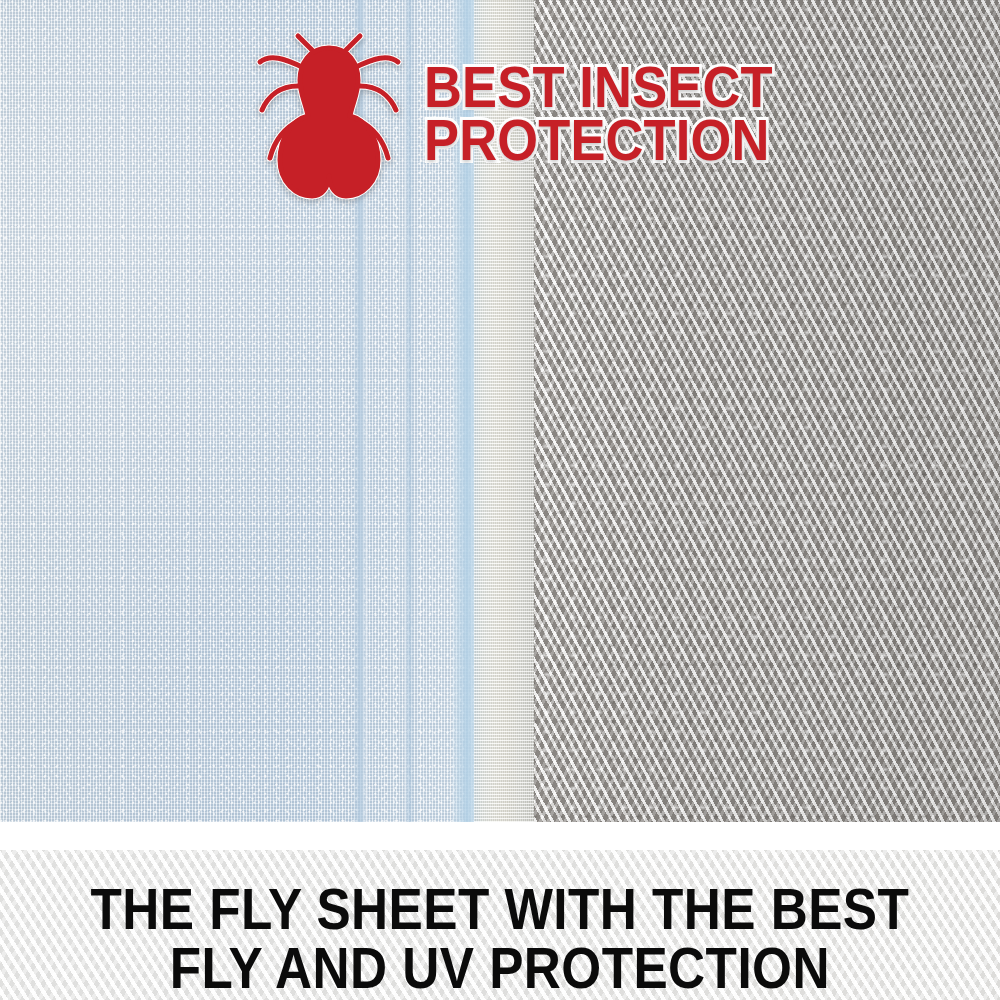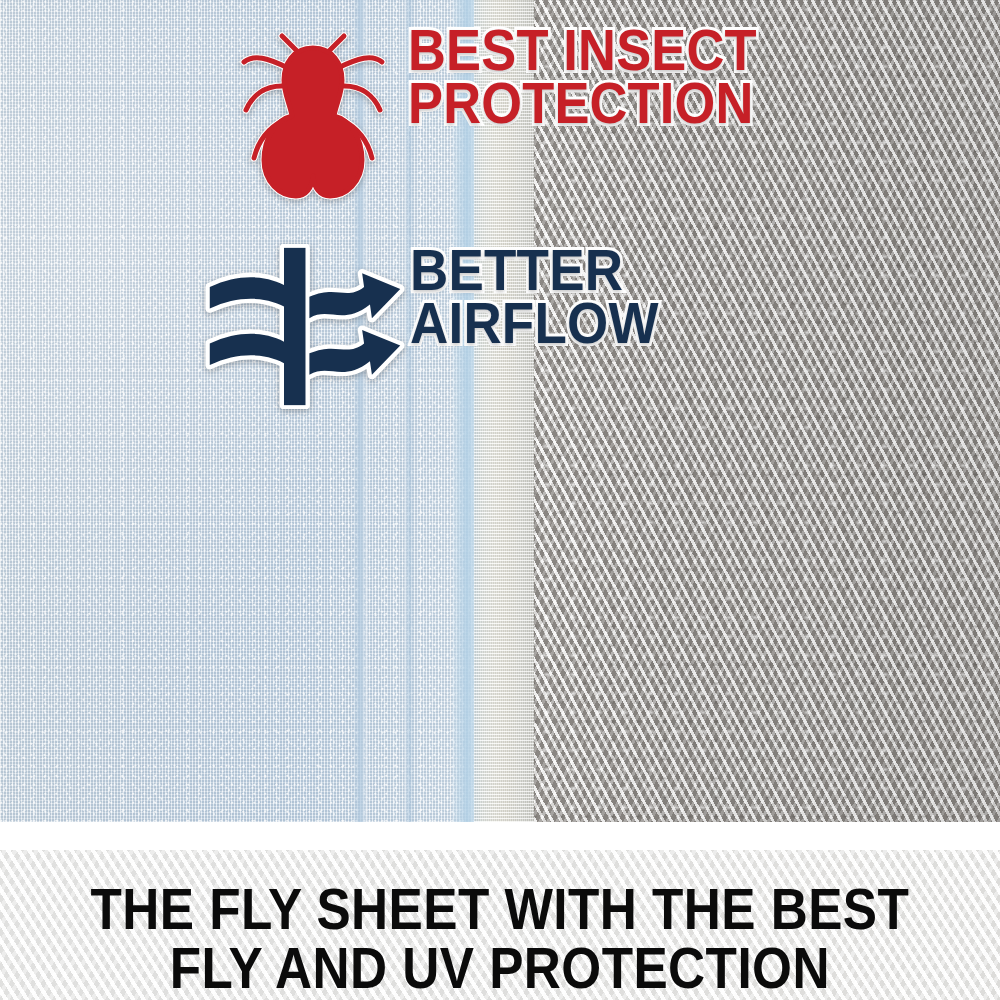--- a/index.html
+++ b/index.html
@@ -92,21 +92,21 @@
     opacity:.75;
   }
   .photo-shade{
     position:absolute;inset:0;
     background:linear-gradient(90deg, rgba(0,0,0,0) 50%, rgba(0,0,0,.05) 68%, rgba(0,0,0,.09) 100%);
     pointer-events:none;
   }
 
   
   .features{position:absolute;left:0;top:0;width:1000px;height:822px;}
-  .row{position:absolute;display:flex;align-items:flex-start;}
+  .row{position:absolute;display:flex;align-items:center;padding-left:16px;}
   .icon-slot{width:210px;display:flex;justify-content:center;align-items:center;flex:0 0 210px;}
   .row-text{
     font-weight:700;line-height:.93;letter-spacing:.2px;
     text-transform:uppercase;
     -webkit-text-stroke:6px #ffffff;
     paint-order:stroke fill;
     text-shadow:0 2px 4px rgba(0,0,0,.22);
   }
   .row-text span{display:block;white-space:nowrap;}
 
@@ -191,48 +191,20 @@
                      C52 80 46 70 46 56 C46 40 55 24 75 24 Z"></path>
           </g>
         </svg>
       </div>
       <div class="row-text">
         <span>Best Insect</span>
         <span>Protection</span>
       </div>
     </div>
 
-    <div class="row r2">
-      <div class="icon-slot">
-        <svg class="ic" width="215" height="165" viewBox="0 0 215 165">
-          <g stroke="#ffffff" stroke-width="9" stroke-linejoin="round" fill="#ffffff">
-            <path d="M10 42 C40 28 66 30 86 40 L86 62 C66 52 40 50 10 64 Z"></path>
-            <path d="M10 100 C40 86 66 88 86 98 L86 120 C66 110 40 108 10 122 Z"></path>
-            <rect x="86" y="2" width="22" height="161"></rect>
-            <path d="M112 52 C140 40 150 56 168 42 L166 28 L205 44 L176 74 L174 60
-                     C146 82 132 62 112 74 Z"></path>
-            <path d="M112 110 C140 98 150 114 168 100 L166 86 L205 102 L176 132 L174 118
-                     C146 140 132 120 112 132 Z"></path>
-          </g>
-          <g fill="#17304F">
-            <path d="M10 42 C40 28 66 30 86 40 L86 62 C66 52 40 50 10 64 Z"></path>
-            <path d="M10 100 C40 86 66 88 86 98 L86 120 C66 110 40 108 10 122 Z"></path>
-            <rect x="86" y="2" width="22" height="161"></rect>
-            <path d="M112 52 C140 40 150 56 168 42 L166 28 L205 44 L176 74 L174 60
-                     C146 82 132 62 112 74 Z"></path>
-            <path d="M112 110 C140 98 150 114 168 100 L166 86 L205 102 L176 132 L174 118
-                     C146 140 132 120 112 132 Z"></path>
-          </g>
-        </svg>
-      </div>
-      <div class="row-text">
-        <span>Better</span>
-        <span>Airflow</span>
-      </div>
-    </div>
 
 
 
   </div>
 
   <div class="banner">
     <div class="banner-line">The Fly Sheet with the Best</div>
     <div class="banner-line">Fly and UV Protection</div>
   </div>
 

